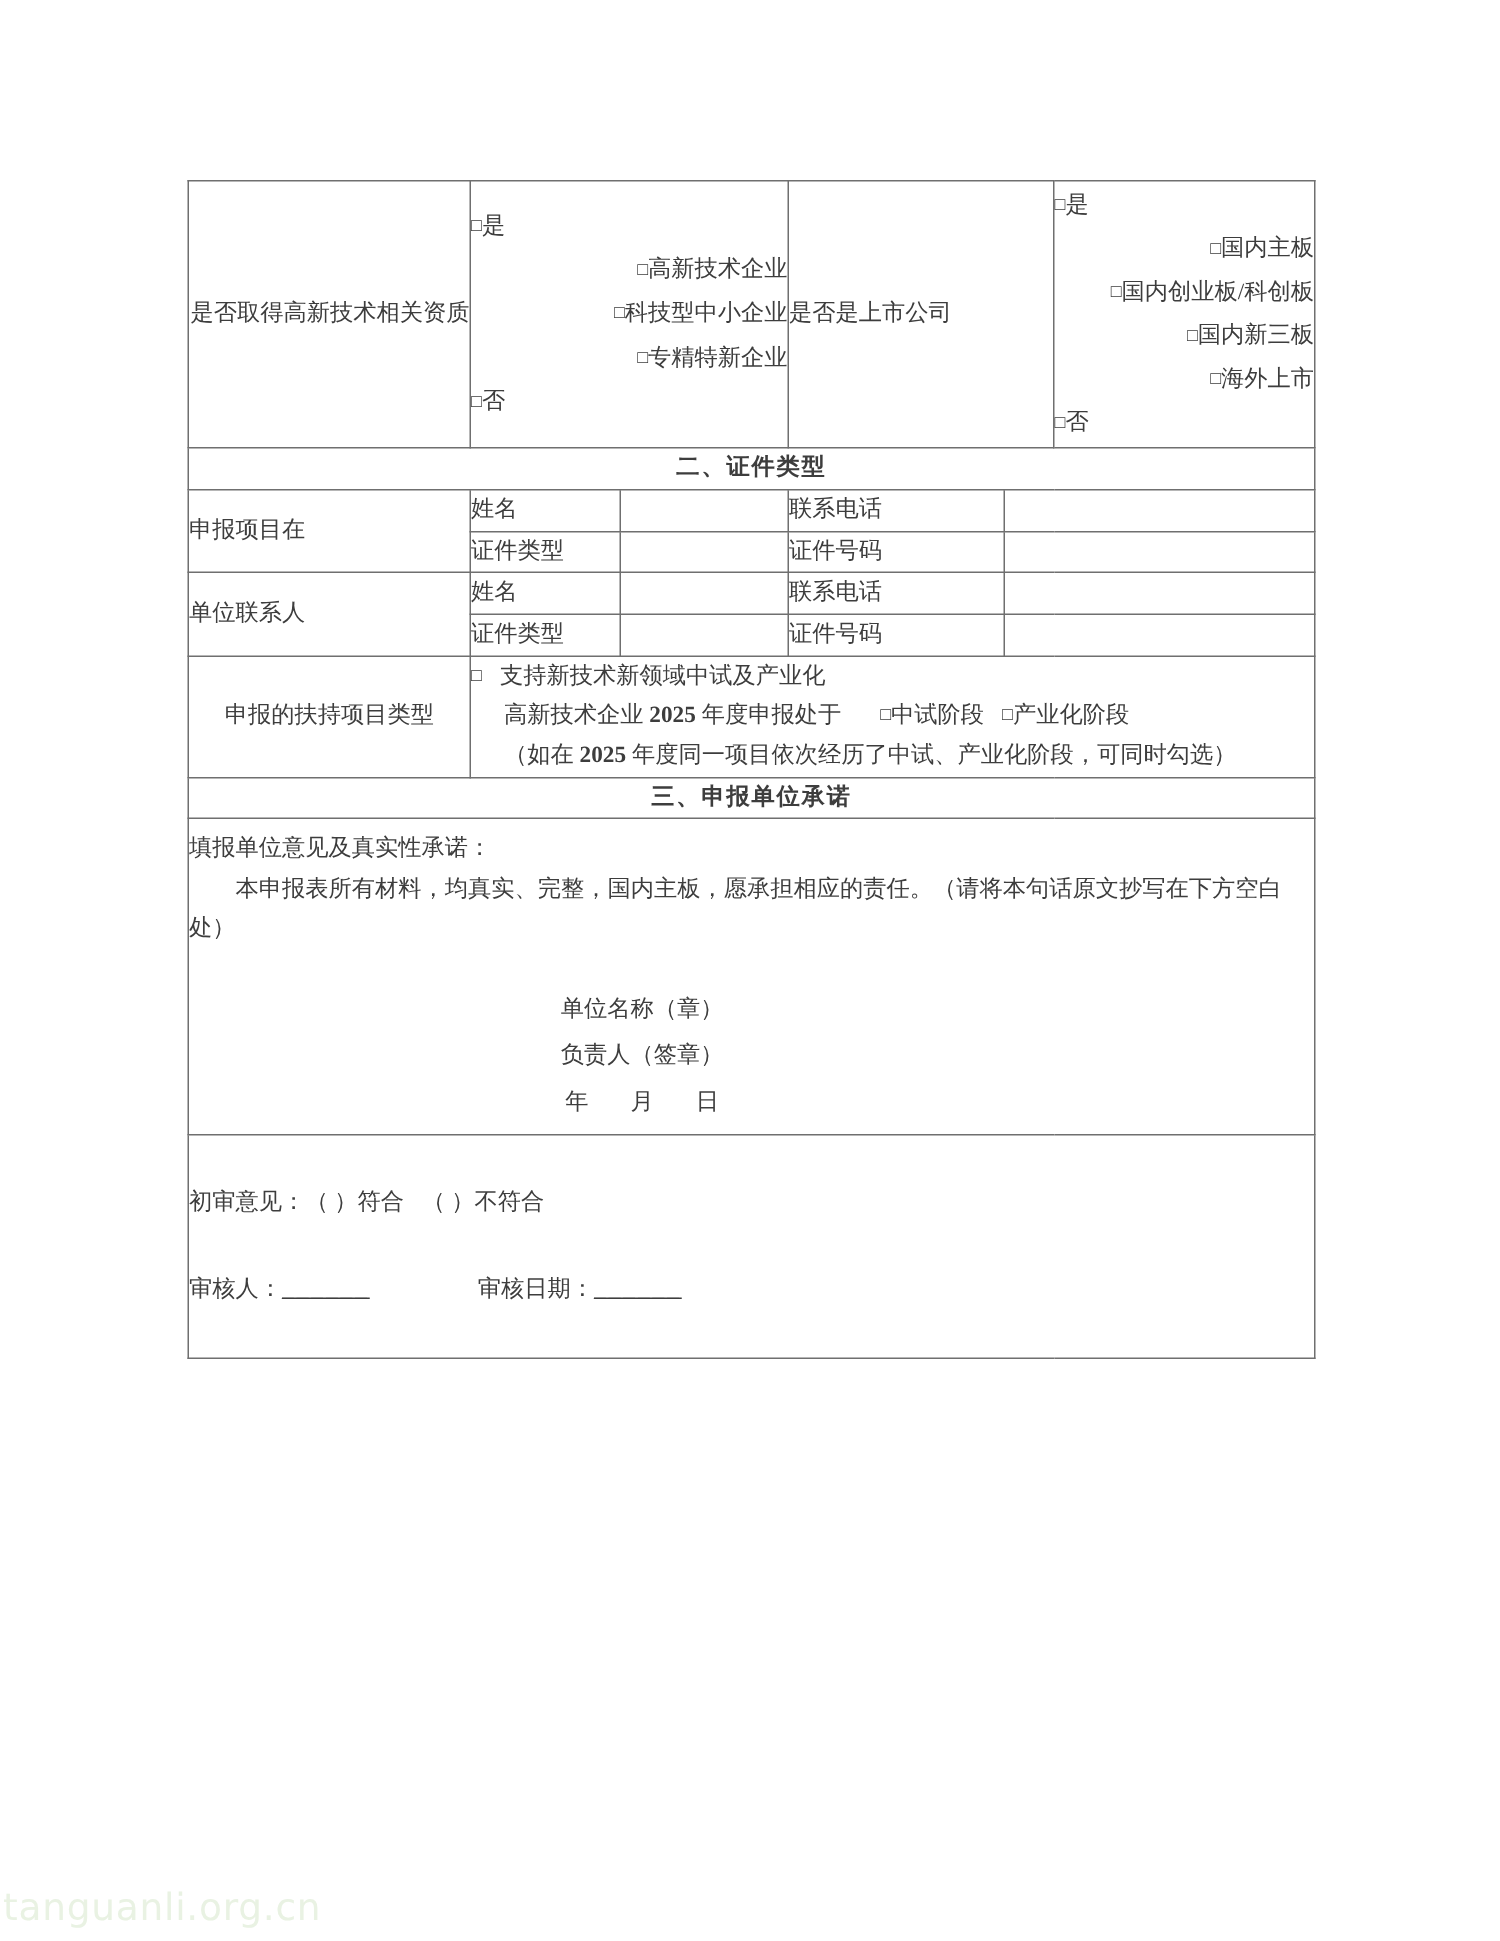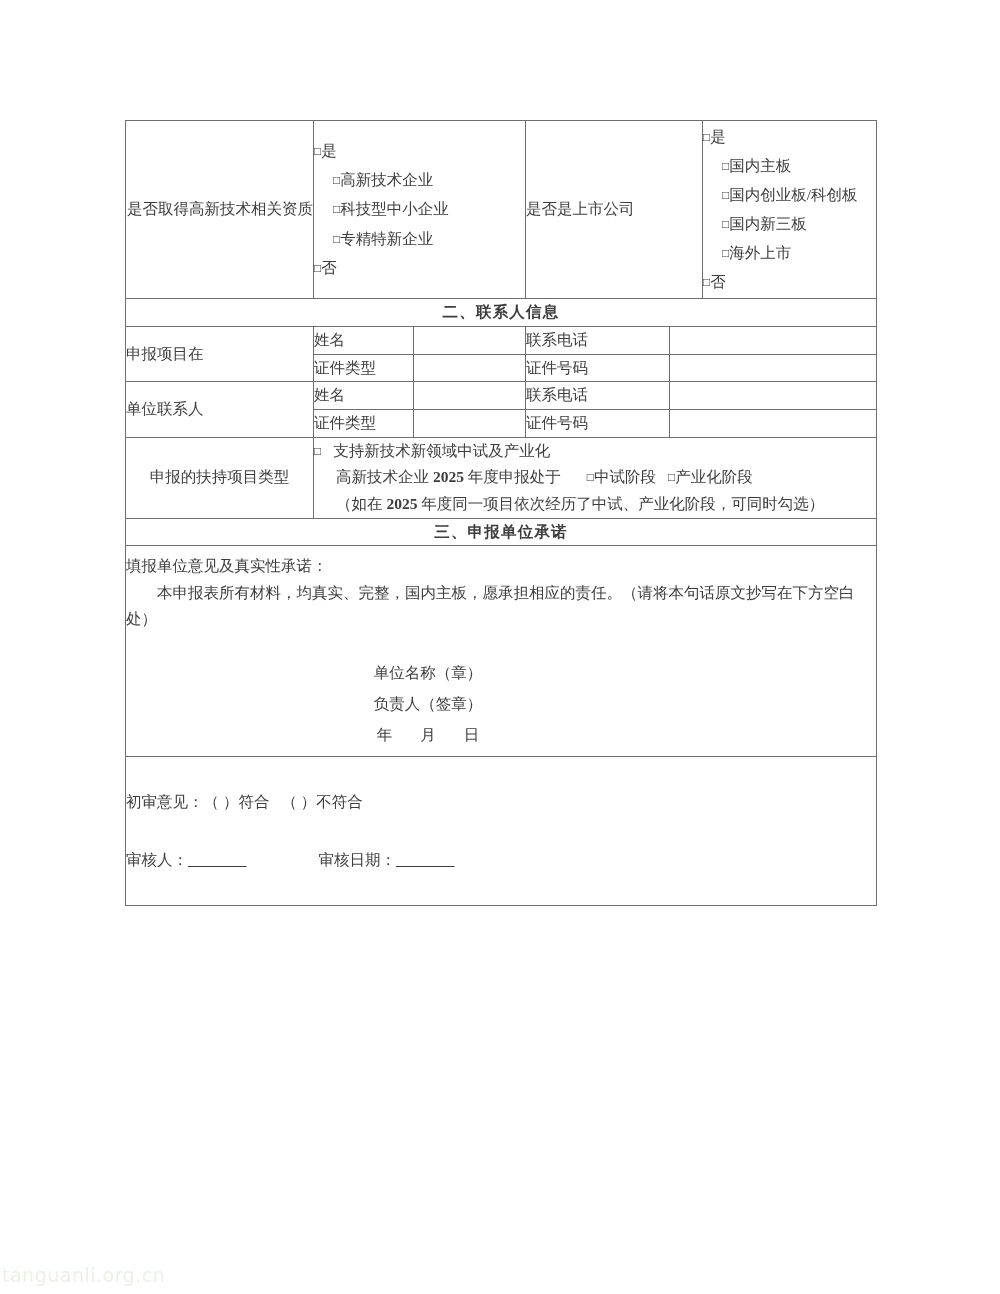--- a/index.html
+++ b/index.html
@@ -43,21 +43,21 @@
   
   .cell-pad { padding: 6px 9px; }
   .label-center {
     text-align: right;
     padding: 6px 9px;
   }
   .vcenter { vertical-align: middle; }
   .vtop { vertical-align: top; }
 
   .opt { white-space: nowrap; }
-  .opt-indent { padding-left: 19px; }
+  .opt-indent { padding-left: 19px; text-align: right; }
   .cb {
     display: inline-block;
     font-size: 12px;
     vertical-align: 1px;
     letter-spacing: 0;
   }
   .optlist { padding: 10px 9px 10px 11px; }
   .optlist .opt { margin: 2.5px 0; }
 
   
@@ -123,21 +123,21 @@
   .audit-row2 { margin-top: 32px; }
   .ul { text-decoration: underline; letter-spacing: 2px; }
   .gap-mid { display:inline-block; width: 72px; }
 
   
   .watermark {
     position: absolute;
     left: 2px;
     bottom: 8px;
     font-family: "DejaVu Sans", sans-serif;
-    font-size: 19px;
+    font-size: 25px;
     letter-spacing: 0.5px;
     color: #e9f2e3;
     user-select: none;
   }
 </style>
 </head>
 <body>
 
 <div class="page">
 
@@ -192,21 +192,21 @@
         <div class="opt opt-indent">
           <span class="cb">□</span><span>海外上市</span>
         </div>
         <div class="opt">
           <span class="cb">□</span><span>否</span>
         </div>
       </td>
     </tr>
 
     <tr>
-      <td class="section-band" colspan="7">二、联系人信息</td>
+      <td class="section-band" colspan="7">二、证件类型</td>
     </tr>
 
     <tr>
       <td class="rowlabel vcenter" rowspan="2">申报项目在</td>
       <td class="field-label">姓名</td>
       <td class="field-blank" colspan="2"></td>
       <td class="field-label">联系电话</td>
       <td class="field-blank" colspan="2"></td>
     </tr>
     <tr>

